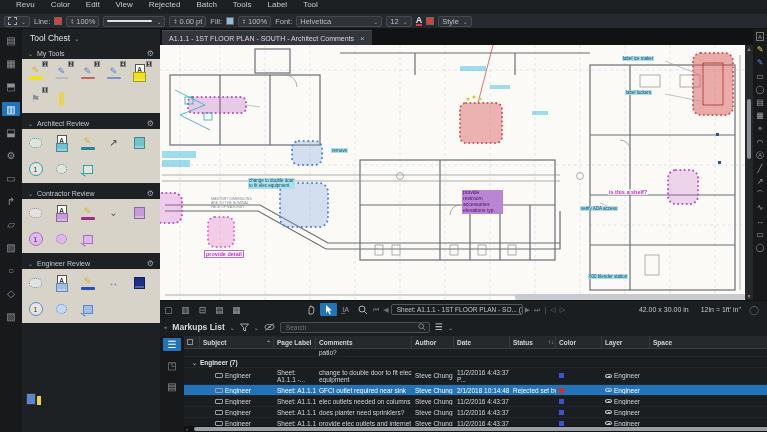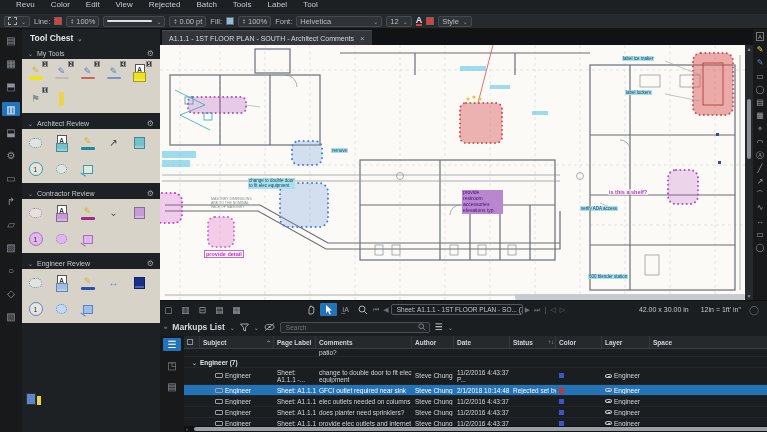--- a/index.html
+++ b/index.html
@@ -26,21 +26,21 @@
   .fontA{font-size:9px;font-weight:bold;color:#dfe3e6;border-bottom:2px solid #e03a3a;line-height:8px;}
 
   
   .leftstrip{left:0;top:29px;width:22px;height:403px;background:#17191b;display:flex;flex-direction:column;
              align-items:center;padding-top:4px;gap:9px;font-size:10px;color:#8d939a;}
   .leftstrip .ic{width:18px;height:14px;display:flex;align-items:center;justify-content:center;}
   .leftstrip .active{background:#2273b8;color:#fff;border-radius:1px;}
 
   
   .toolchest{left:22px;top:29px;width:138px;height:403px;background:#1e2124;}
-  .tc-title{height:18px;display:flex;align-items:center;padding-left:8px;font-size:8.5px;font-weight:bold;color:#e3e7ea;}
+  .tc-title{height:18px;display:flex;align-items:center;padding-left:8px;font-size:8.5px;font-weight:normal;color:#e3e7ea;}
   .tc-title .ddv{margin-left:4px;}
   .tc-head{height:12px;display:flex;align-items:center;padding:0 6px;font-size:7px;color:#c3c8cd;gap:4px;}
   .tc-head .gear{margin-left:auto;font-size:8px;color:#9aa0a5;}
   .tc-grid{background:#d7d3c9;margin:0 0 4px 0;padding:3px 4px;display:flex;flex-wrap:wrap;gap:4px 7px;position:relative;}
   .tool{position:relative;width:19px;height:22px;display:flex;flex-direction:column;align-items:center;justify-content:center;}
   .bdg{position:absolute;top:-1px;right:-3px;width:6px;height:6px;background:#3a3d42;color:#fff;font-size:4.5px;
        display:flex;align-items:center;justify-content:center;border:0.5px solid #888;}
   .teal{color:#2fa0ae;} .purp{color:#a86fc2;} .blu{color:#5b86cc;} .yel{color:#d8b21a;}
   .tl-pen{font-size:9px;line-height:9px;}
   .tl-bar{width:14px;height:2.5px;margin-top:1px;background:currentColor;border-radius:1px;}

